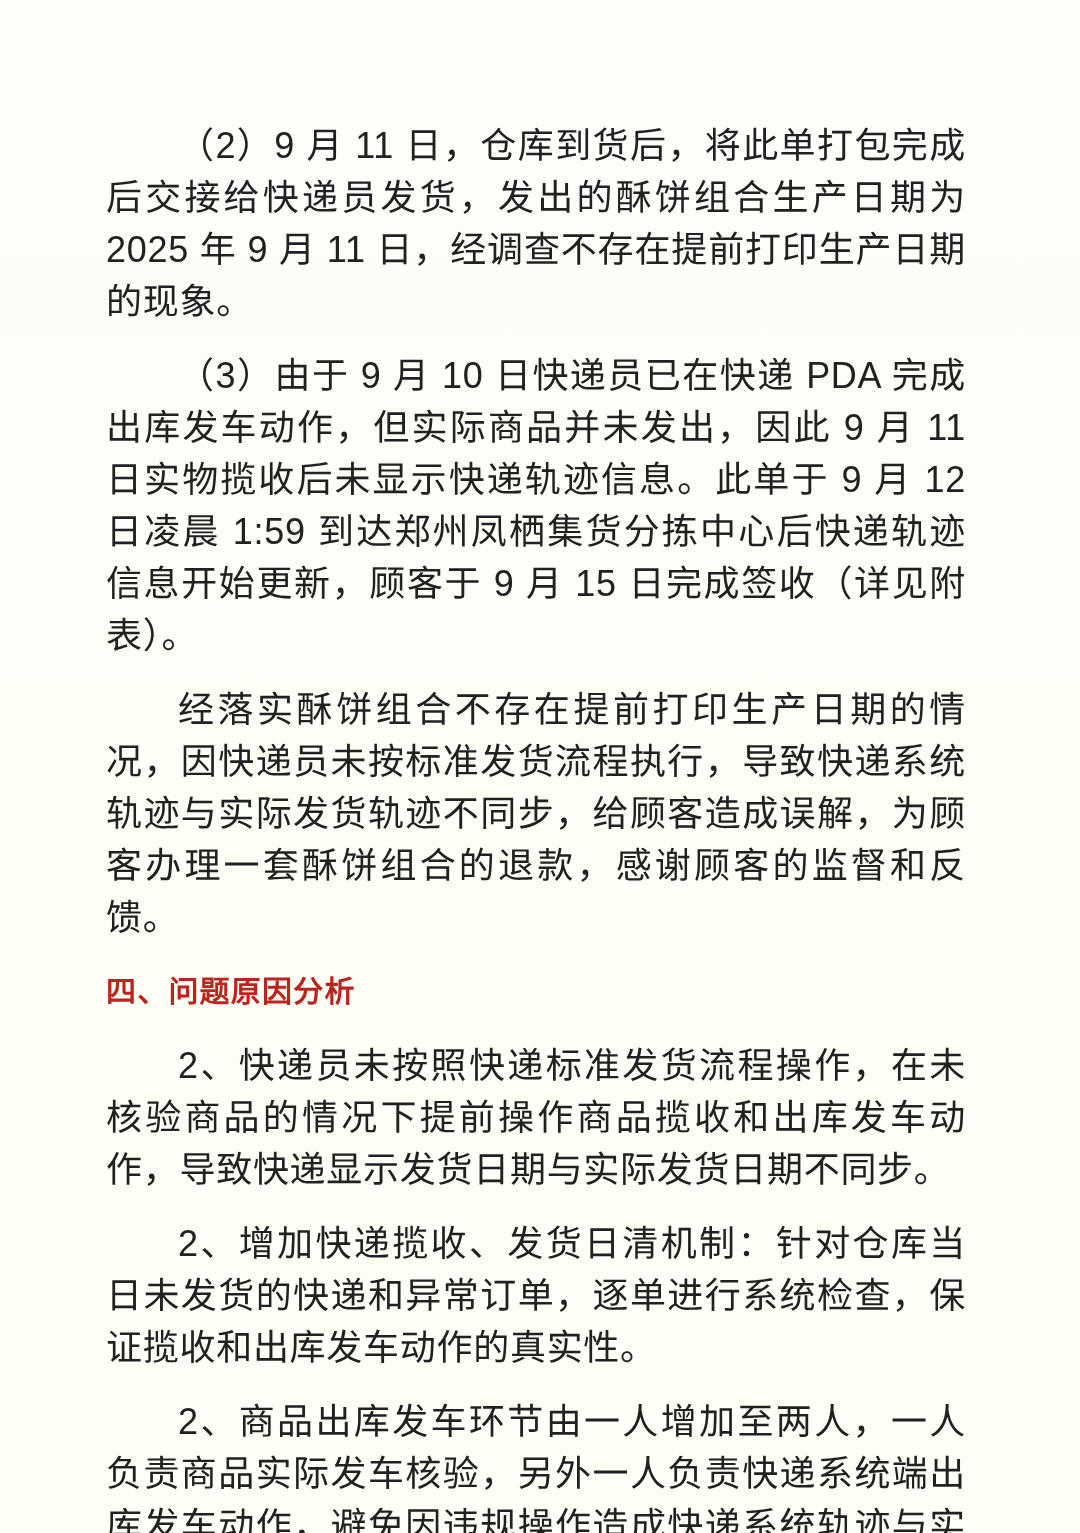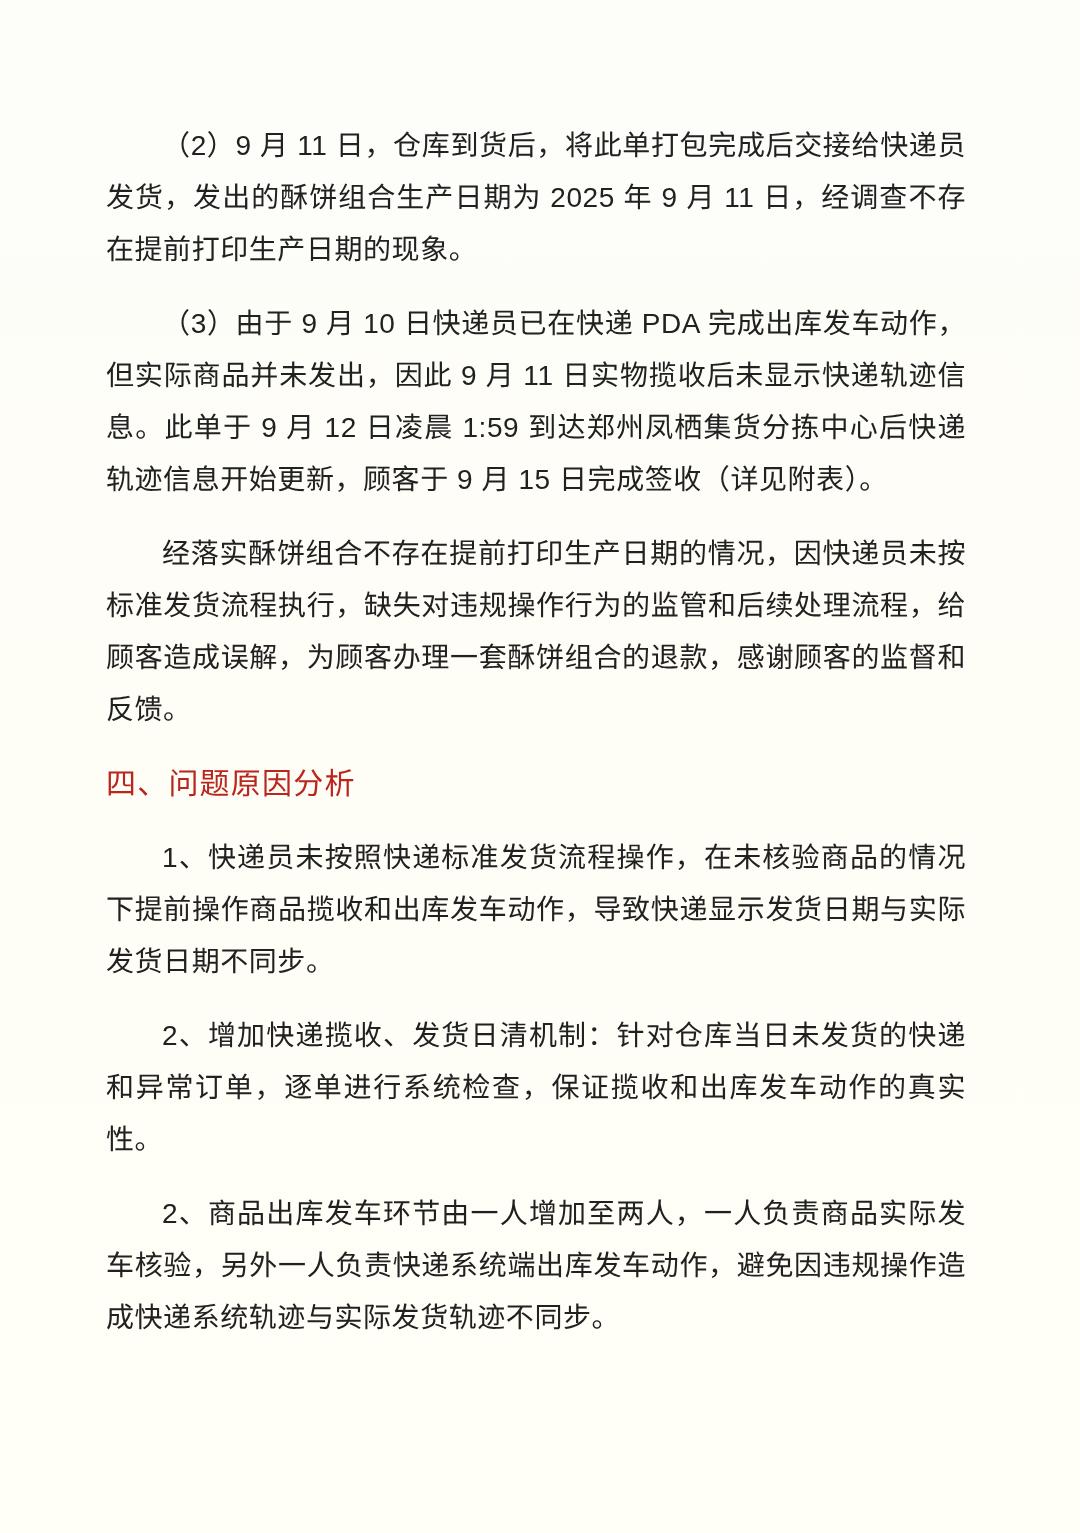--- a/index.html
+++ b/index.html
@@ -15,58 +15,58 @@
   .page {
     box-sizing: border-box;
     width: 1080px;
     height: 1533px;
     padding: 120px 106px 0 106px;
     background: linear-gradient(180deg, #fdfdfa 0%, #fefdf6 45%, #fffef7 100%);
     color: var(--text, #212121);
     overflow: hidden;
   }
   .para {
-    font-size: 28px;
+    font-size: 36px;
     line-height: 52px;
     letter-spacing: 0.02em;
     text-align: justify;
     text-indent: 2em;
     margin: 0 8px 22px 0;
   }
   .subheading {
     font-size: 28px;
     line-height: 52px;
     font-weight: bold;
     text-indent: 1.4em;
     margin: 0 0 2px 0;
   }
   .heading-red {
     font-size: 30px;
     line-height: 52px;
-    font-weight: normal;
+    font-weight: bold;
     color: var(--accent, #b9261e);
     letter-spacing: 0.04em;
     margin: 16px 0 22px 0;
   }
 </style>
 </head>
 <body>
 
 <div class="page">
 
   <p class="para">（2）9 月 11 日，仓库到货后，将此单打包完成后交接给快递员发货，发出的酥饼组合生产日期为 2025 年 9 月 11 日，经调查不存在提前打印生产日期的现象。</p>
 
   <p class="para">（3）由于 9 月 10 日快递员已在快递 PDA 完成出库发车动作，但实际商品并未发出，因此 9 月 11 日实物揽收后未显示快递轨迹信息。此单于 9 月 12 日凌晨 1:59 到达郑州凤栖集货分拣中心后快递轨迹信息开始更新，顾客于 9 月 15 日完成签收（详见附表）。</p>
 
 
-  <p class="para">经落实酥饼组合不存在提前打印生产日期的情况，因快递员未按标准发货流程执行，缺失对违规操作行为的监管和后续处理流程，给顾客造成误解，为顾客办理一套酥饼组合的退款，感谢顾客的监督和反馈。</p>
+  <p class="para">经落实酥饼组合不存在提前打印生产日期的情况，因快递员未按标准发货流程执行，导致快递系统轨迹与实际发货轨迹不同步，给顾客造成误解，为顾客办理一套酥饼组合的退款，感谢顾客的监督和反馈。</p>
 
   <h2 class="heading-red">四、问题原因分析</h2>
 
-  <p class="para">1、快递员未按照快递标准发货流程操作，在未核验商品的情况下提前操作商品揽收和出库发车动作，导致快递显示发货日期与实际发货日期不同步。</p>
+  <p class="para">2、快递员未按照快递标准发货流程操作，在未核验商品的情况下提前操作商品揽收和出库发车动作，导致快递显示发货日期与实际发货日期不同步。</p>
 
 
 
   <p class="para">2、增加快递揽收、发货日清机制：针对仓库当日未发货的快递和异常订单，逐单进行系统检查，保证揽收和出库发车动作的真实性。</p>
 
   <p class="para">2、商品出库发车环节由一人增加至两人，一人负责商品实际发车核验，另外一人负责快递系统端出库发车动作，避免因违规操作造成快递系统轨迹与实际发货轨迹不同步。</p>
 
 </div>
 
 </body></html>

